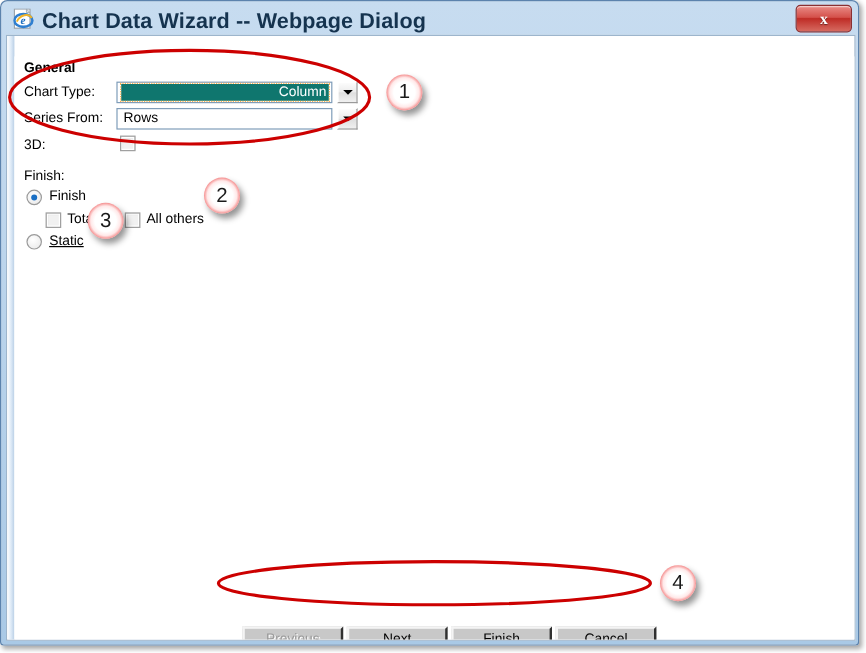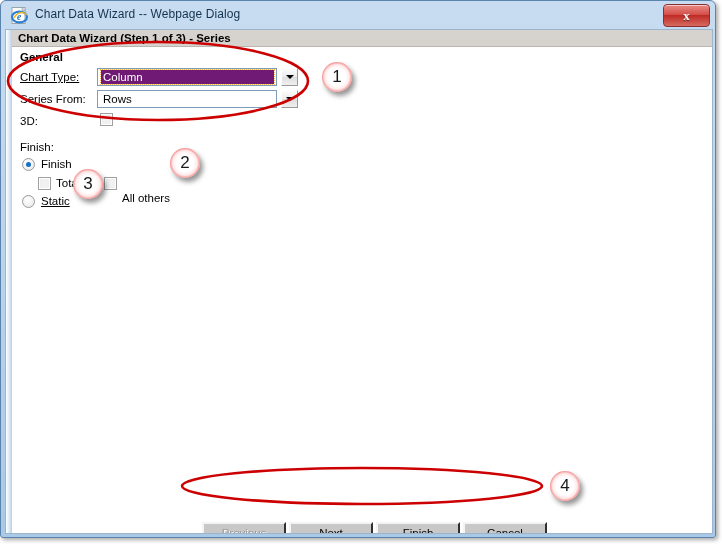--- a/index.html
+++ b/index.html
@@ -39,24 +39,25 @@
 
   .ie-icon {
     position: absolute;
     left: 10px; top: 6px;
     width: 18px; height: 18px;
   }
 
   .title-text {
     position: absolute;
     left: 34px; top: 6px;
-    font-size: 12px;
+    font-size: 18px;
     color: #15334f;
     letter-spacing: 0.1px;
     white-space: nowrap;
+    font-weight: bold;
   }
 
   .close-btn {
     position: absolute;
     right: 5px; top: 3px;
     width: 45px; height: 21px;
     border-radius: 4px;
     border: 1px solid #8a3032;
     background: linear-gradient(to bottom, #e98b86 0%, #d4504a 45%, #bf2c26 50%, #d66a60 100%);
     box-shadow: inset 0 1px 0 rgba(255,255,255,0.55);
@@ -138,27 +139,28 @@
     color: #000000;
     padding-left: 3px;
     cursor: default;
   }
   .combo .val {
     display: block;
     line-height: 14px;
     padding: 0 2px;
   }
   .combo.selected .val {
-    background: #701a75;
+    background: #0f766e;
     color: #ffffff;
     outline: 1px dotted #ffb14d;
     outline-offset: 0px;
     width: 100%;
     box-sizing: border-box;
     margin-right: 2px;
+    text-align: right;
   }
 
   .combo-arrow {
     position: absolute;
     width: 17px; height: 18px;
     box-sizing: border-box;
     background: linear-gradient(to bottom, #fcfcfc 0%, #ececec 48%, #dedede 52%, #f0f0f0 100%);
     border: 1px solid #9a9a9a;
     border-top-color: #ffffff;
     border-left-color: #ffffff;
@@ -273,29 +275,26 @@
       <span class="title-text">Chart Data Wizard -- Webpage Dialog</span>
       <div class="close-btn">
         <span class="x">x</span>
       </div>
     </div>
 
     <div class="client">
 
       <div class="leftstrip"></div>
 
-      <div class="page-header">
-        <span class="ph-text">Chart Data Wizard (Step 1 of 3) - Series</span>
-      </div>
 
       <div class="form">
 
         <span class="lbl bold" style="left:8px; top:4px;">General</span>
 
-        <span class="lbl" style="left:8px; top:24px;text-decoration:underline;">Chart Type:</span>
+        <span class="lbl" style="left:8px; top:24px;">Chart Type:</span>
         <div class="combo selected" style="left:85px; top:21px; width:180px;">
           <span class="val">Column</span>
         </div>
         <div class="combo-arrow" style="left:269px; top:21px;">
           <span class="tri"></span>
         </div>
 
         <span class="lbl" style="left:8px; top:46px;">Series From:</span>
         <div class="combo" style="left:85px; top:43px; width:180px;">
           <span class="val">Rows</span>
@@ -309,21 +308,21 @@
 
         <span class="lbl" style="left:8px; top:94px;">Finish:</span>
 
         <div class="radio checked" style="left:10px; top:111px;"></div>
         <span class="lbl" style="left:29px; top:111px;">Finish</span>
 
         <div class="checkbox inner" style="left:26px; top:130px;"></div>
         <span class="lbl" style="left:44px; top:130px;">Total</span>
 
         <div class="checkbox inner" style="left:92px; top:130px;"></div>
-        <span class="lbl" style="left:110px; top:145px;">All others</span>
+        <span class="lbl" style="left:110px; top:130px;">All others</span>
 
         <div class="radio" style="left:10px; top:148px;"></div>
         <span class="lbl" style="left:29px; top:148px;text-decoration:underline;">Static</span>
 
         <div class="btn disabled" style="left:190px; width:84px;">
           <span>Previous</span>
         </div>
         <div class="btn" style="left:277px; width:84px;">
           <span>Next</span>
         </div>

